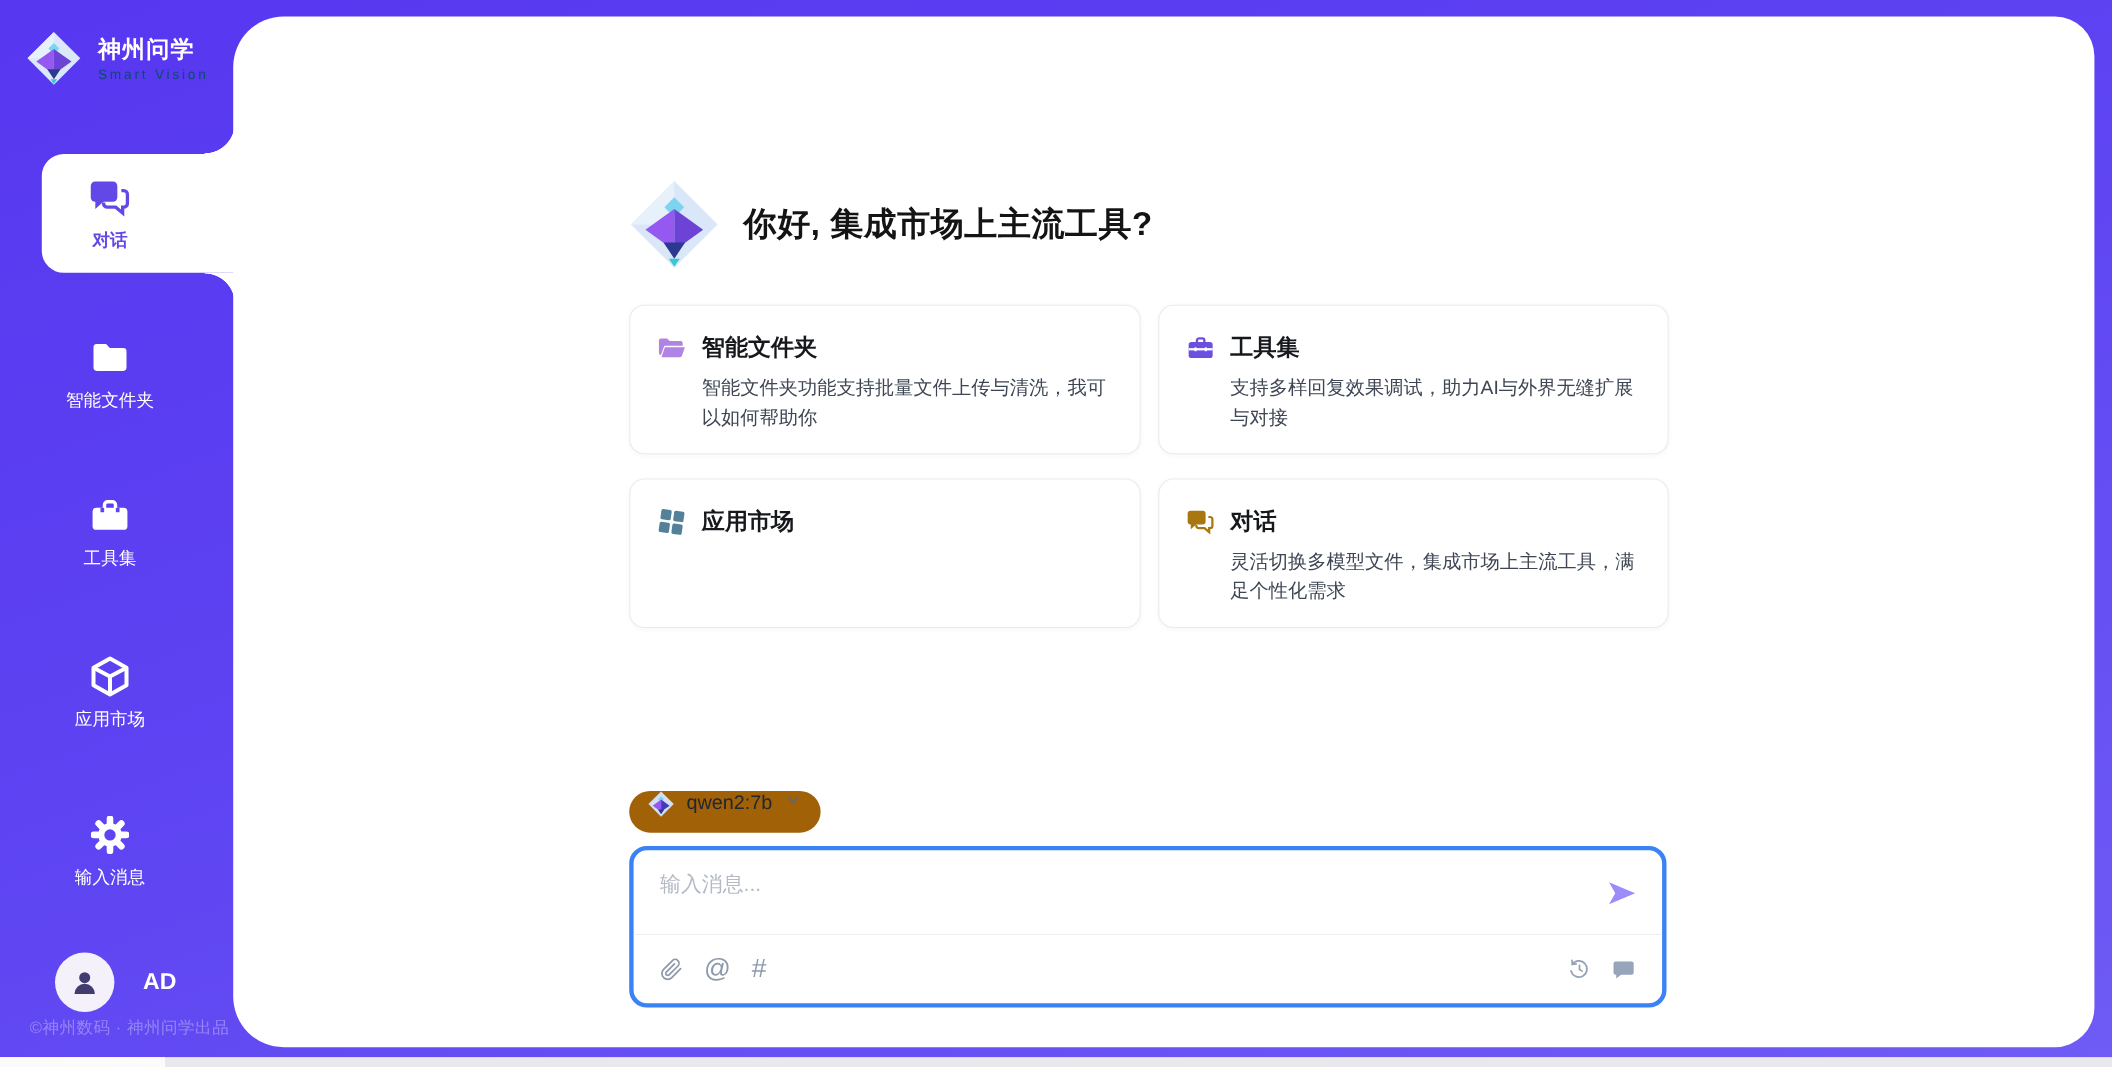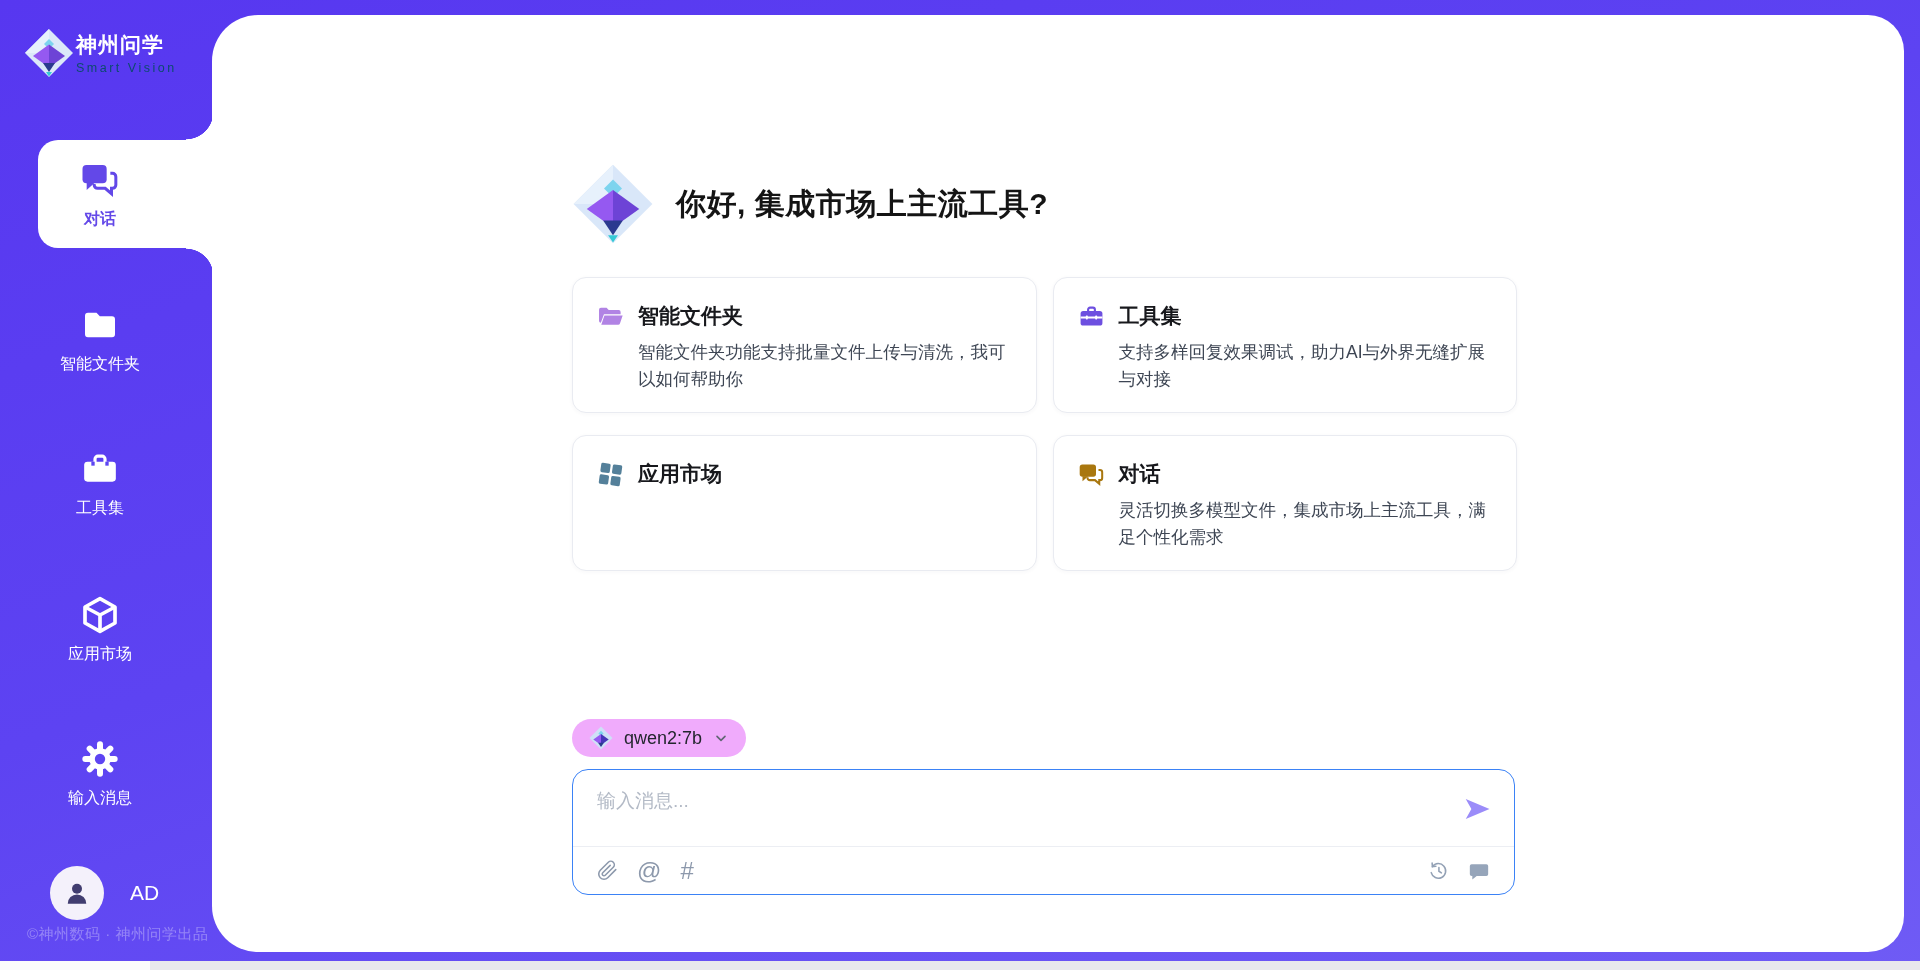--- a/index.html
+++ b/index.html
@@ -6,38 +6,38 @@
   html,body { width:1920px; height:970px; overflow:hidden; }
   body { font-family:"Liberation Sans","DejaVu Sans",sans-serif;
          background:linear-gradient(160deg,#5737f0 0%,#5d43f2 45%,#6f5bf5 100%); position:relative; }
 
   
   .main-panel { position:absolute; left:212px; top:15px; width:1692px; height:937px;
                 background:#ffffff; border-radius:46px 36px 36px 46px; z-index:1; }
 
   
   .sidebar { position:absolute; left:0; top:0; width:212px; height:970px; z-index:2; }
-  .logo-row { position:absolute; left:24px; top:28px; display:flex; align-items:center; gap:2px; }
+  .logo-row { position:absolute; left:24px; top:28px; display:flex; align-items:center; gap:15px; }
   .logo-diamond { width:50px; height:50px; }
   .brand-name { color:#fff; font-size:21px; font-weight:700; letter-spacing:1px; }
   .brand-sub  { color:#0c4a6e; font-size:12.5px; letter-spacing:2.5px; margin-top:2px; }
 
   .active-tab-bg { position:absolute; left:38px; top:140px; width:176px; height:108px;
                    background:#fff; border-radius:20px 0 0 20px; }
   .flare { position:absolute; width:28px; height:28px; left:186px; }
   .flare-top    { top:112px; background:radial-gradient(circle 28px at 0 0,   rgba(255,255,255,0) 27px, #fff 27.6px); }
   .flare-bottom { top:248px; background:radial-gradient(circle 28px at 0 100%,rgba(255,255,255,0) 27px, #fff 27.6px); }
 
   .nav-item { position:absolute; left:0; width:200px; height:100px; display:flex;
               flex-direction:column; align-items:center; justify-content:center; gap:9px; cursor:pointer; }
   .nav-item .nav-label { color:#ffffff; font-size:16px; }
   .nav-item.active .nav-label { color:#6348e8; font-weight:600; }
   .nav-icon { width:40px; height:40px; display:block; }
 
-  .user-row { position:absolute; left:50px; top:866px; display:flex; align-items:center; gap:26px; cursor:pointer; }
+  .user-row { position:absolute; left:50px; top:866px; display:flex; align-items:center; gap:26px; cursor:pointer;font-weight:bold; }
   .avatar { width:54px; height:54px; border-radius:50%; background:#f4f1fb; display:flex;
             align-items:center; justify-content:center; }
   .user-name { color:#fff; font-size:21px; }
   .sidebar-footer { position:absolute; left:0; top:925px; width:230px; text-align:left; padding-left:27px;
                     color:rgba(255,255,255,0.32); font-size:15px; letter-spacing:0.5px; }
 
   
   .greeting-row { position:absolute; left:572px; top:163px; display:flex; align-items:center; gap:22px; z-index:3; }
   .greeting-logo { width:82px; height:82px; }
   .greeting-text { font-size:30px; font-weight:700; color:#141414; letter-spacing:0.5px; }
@@ -48,28 +48,28 @@
   .feature-card { background:#fff; border:1px solid #e9ebf1; border-radius:14px;
                   padding:24px 24px 20px 24px; min-height:128px; cursor:pointer;
                   box-shadow:0 1px 4px rgba(40,40,80,0.04); }
   .card-head { display:flex; align-items:center; gap:14px; }
   .card-icon { width:27px; height:27px; flex:0 0 auto; }
   .card-title { font-size:21px; font-weight:700; color:#17181c; }
   .card-desc { margin-top:9px; margin-left:41px; font-size:17.5px; color:#3e4654; line-height:1.52; }
 
   
   .model-pill { position:absolute; left:572px; top:719px; height:38px; z-index:3;
-                display:inline-flex; align-items:center; gap:11px; padding:0 17px;
-                background:#f0abfc; border-radius:19px; cursor:pointer; }
+                display:inline-flex; align-items:flex-start; gap:11px; padding:0 17px;
+                background:#a16207; border-radius:19px; cursor:pointer; }
   .model-pill .pill-logo { width:24px; height:24px; }
   .model-name { font-size:18px; color:#23262e; }
 
   
-  .composer { position:absolute; left:572px; top:769px; width:943px; height:126px; z-index:3;
-              background:#fff; border:1px solid #3b82f6; border-radius:16px; }
+  .composer { position:absolute; left:572px; top:769px; width:943px; height:147px; z-index:3;
+              background:#fff; border:4px solid #3b82f6; border-radius:16px; }
   .composer textarea { position:absolute; left:24px; top:18px; width:820px; height:48px;
               border:none; outline:none; resize:none; font-family:inherit;
               font-size:19px; color:#333; background:transparent; }
   .composer textarea::placeholder { color:#b3bac6; }
   .send-btn { position:absolute; right:22px; top:24px; width:30px; height:30px; border:none;
               background:transparent; cursor:pointer; padding:0; }
   .composer-divider { position:absolute; left:0; right:0; top:76px; height:1px; background:#eceef3; }
   .composer-toolbar { position:absolute; left:24px; right:24px; top:77px; bottom:0;
               display:flex; align-items:center; justify-content:space-between; }
   .tool-group { display:flex; align-items:center; gap:19px; }

